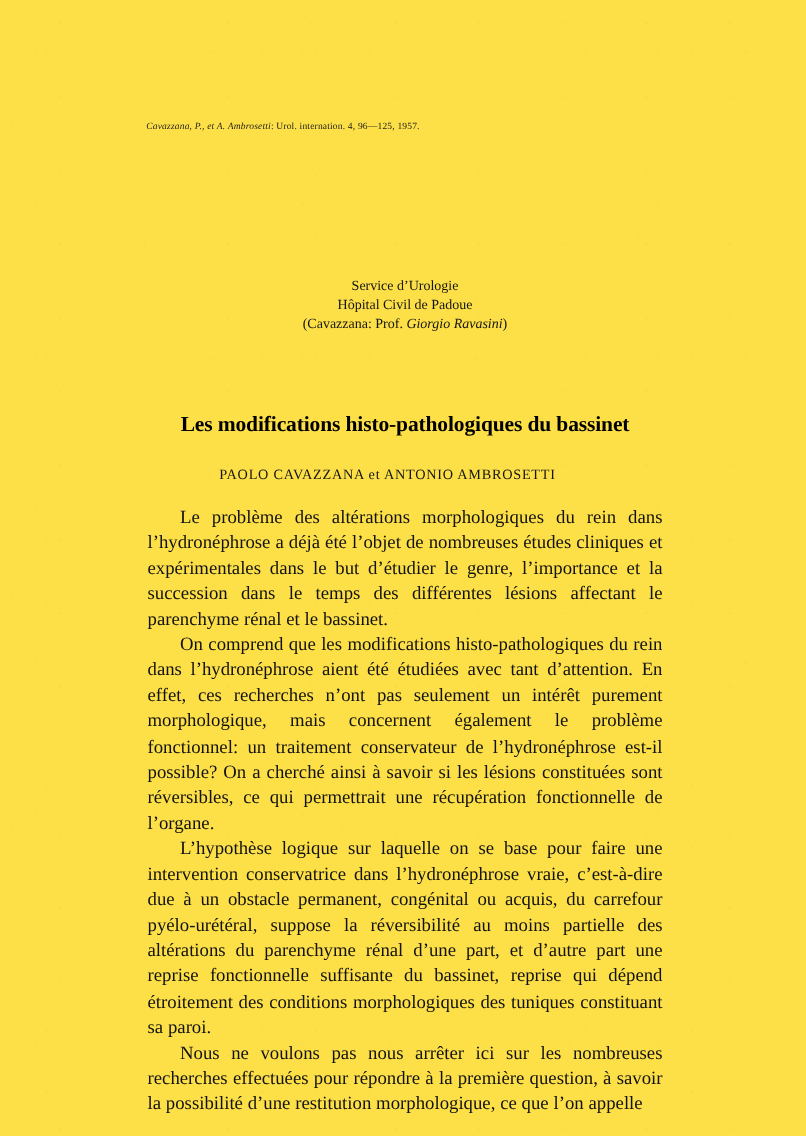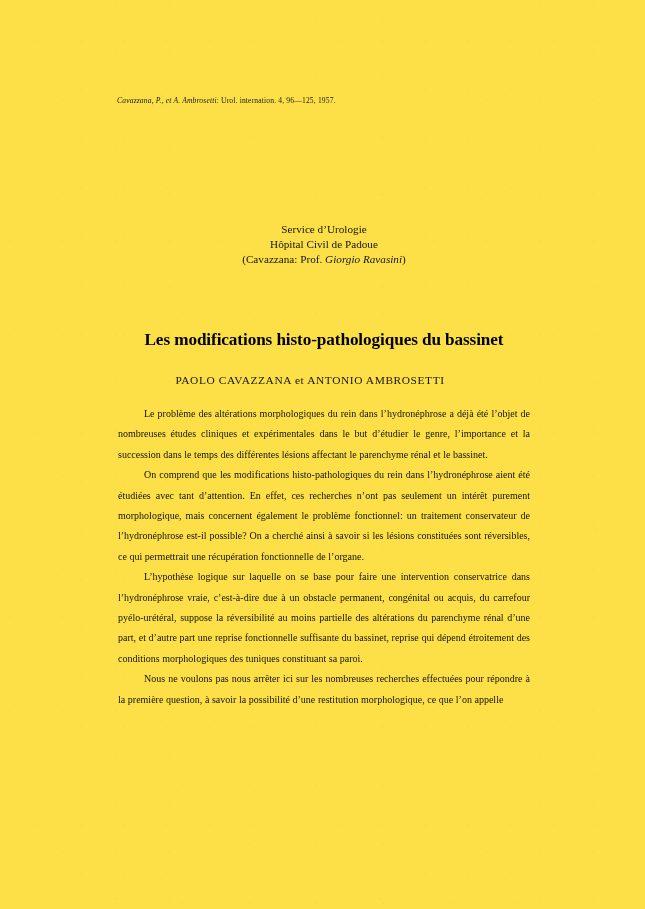--- a/index.html
+++ b/index.html
@@ -95,21 +95,21 @@
   .body-col {
     position: absolute;
     left: 118px;
     top: 404px;
     width: 412px;
   }
   .body-col p {
     margin: 0;
     text-align: justify;
     text-indent: 26px;
-    font-size: 10px;
+    font-size: 15px;
     line-height: 20.4px;
     color: #121212;
     word-spacing: 0.1px;
     -webkit-hyphens: none;
     hyphens: none;
   }
 
   
   .grain {
     position: absolute;

